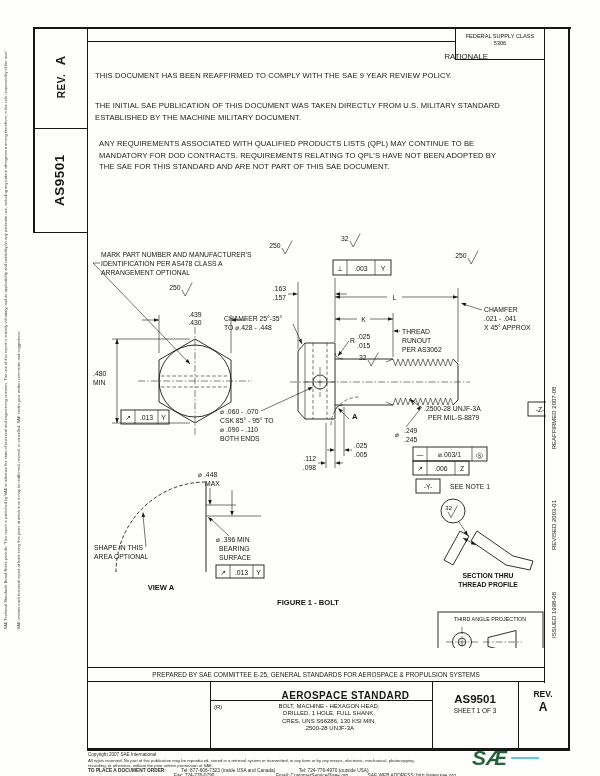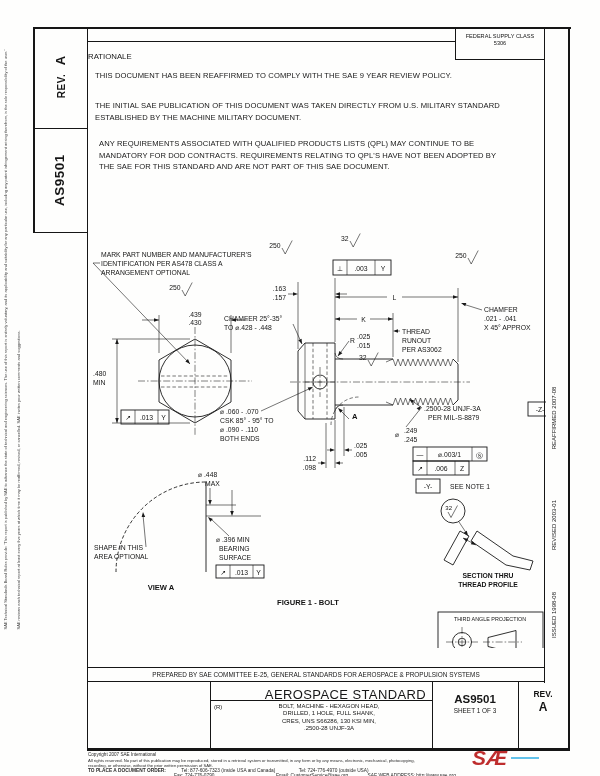--- a/index.html
+++ b/index.html
@@ -13,21 +13,21 @@
   svg .s{stroke:#1a1a1a;stroke-width:.9;fill:none;}
   svg .st{stroke:#1a1a1a;stroke-width:.6;fill:none;}
   svg .dash{stroke-dasharray:3.5,2.2;}
   svg .cl{stroke-dasharray:7,2,1.6,2;stroke-width:.55;}
   svg .ar{fill:#1a1a1a;stroke:none;}
   svg text{font-family:"Liberation Sans","DejaVu Sans",sans-serif;font-size:6.8px;fill:#141414;}
   svg .tc{text-anchor:middle;} svg .te{text-anchor:end;}
   svg .tb{font-weight:bold;} svg .t6{font-size:6px;} svg .t5{font-size:5.4px;}
   svg .t8{font-size:7.6px;font-weight:bold;}
   .wm{position:absolute;left:472px;top:746px;display:flex;align-items:center;gap:4px;opacity:.92;}
-  .wm .logo{font-size:21px;font-weight:bold;font-style:italic;color:#b91c1c;}
+  .wm .logo{font-size:21px;font-weight:bold;font-style:italic;color:#14532d;}
   .wm .name{font-size:13px;font-weight:bold;letter-spacing:1px;color:#55bde9;}
 </style>
 </head>
 <body>
 
 <div class="page">
 
   <div class="ln" style="left:33px;top:27px;width:538px;height:2px;"></div>
   <div class="ln" style="left:33px;top:27px;width:1.5px;height:206px;"></div>
   <div class="ln" style="left:87px;top:27px;width:1px;height:724px;"></div>
@@ -67,21 +67,21 @@
   </div>
   <div class="vert" style="left:545px;top:574px;width:23px;height:82px;">
     <div style="left:-29px;top:35px;width:82px;height:12px;font-size:6px;text-align:center;">ISSUED 1998-08</div>
   </div>
 
   <div class="box" style="left:455px;top:27px;width:90px;height:33px;text-align:center;font-size:5.6px;padding-top:5px;line-height:7px;">
     <div>FEDERAL SUPPLY CLASS</div>
     <div>5306</div>
   </div>
 
-  <div class="txt" style="left:88px;top:52px;width:400px;text-align:left;font-size:7.8px;">RATIONALE</div>
+  <div class="txt" style="left:88px;top:52px;width:400px;text-align:right;font-size:7.8px;">RATIONALE</div>
   <div class="txt" style="left:95px;top:71px;font-size:7.6px;letter-spacing:.1px;">THIS DOCUMENT HAS BEEN REAFFIRMED TO COMPLY WITH THE SAE 9 YEAR REVIEW POLICY.</div>
   <div class="para" style="left:95px;top:100px;">
     <div>THE INITIAL SAE PUBLICATION OF THIS DOCUMENT WAS TAKEN DIRECTLY FROM U.S. MILITARY STANDARD</div>
       <div>ESTABLISHED BY THE MACHINE  MILITARY DOCUMENT.</div>
   </div>
   <div class="para" style="left:99px;top:138px;">
     <div>ANY REQUIREMENTS ASSOCIATED WITH QUALIFIED PRODUCTS LISTS (QPL) MAY CONTINUE TO BE</div>
       <div>MANDATORY FOR DOD CONTRACTS. REQUIREMENTS RELATING TO QPL'S HAVE NOT BEEN  ADOPTED BY</div>
       <div>THE SAE FOR THIS STANDARD AND ARE NOT PART OF THIS SAE DOCUMENT.</div>
   </div>
@@ -396,21 +396,21 @@
   </div>
 
   <div class="ln" style="left:210px;top:682px;width:1px;height:67px;"></div>
   <div class="ln" style="left:432px;top:682px;width:1px;height:67px;"></div>
   <div class="ln" style="left:518px;top:682px;width:1px;height:67px;"></div>
   <div class="ln" style="left:210px;top:700px;width:223px;height:1px;"></div>
 
   <div class="txt" style="left:214px;top:704px;font-size:6px;">(R)</div>
 
   <div style="position:absolute;left:211px;top:685px;width:221px;text-align:center;">
-    <span style="font-size:13px;font-weight:normal;letter-spacing:.4px;margin-left:48px;">AEROSPACE STANDARD</span>
+    <span style="font-size:10px;font-weight:bold;letter-spacing:.4px;margin-left:48px;">AEROSPACE STANDARD</span>
   </div>
   <div style="position:absolute;left:226px;top:703px;width:206px;text-align:center;font-size:6px;line-height:7.4px;">
     <div>BOLT, MACHINE - HEXAGON HEAD,</div>
     <div>DRILLED, 1 HOLE, FULL SHANK,</div>
     <div>CRES, UNS S66286, 130 KSI MIN,</div>
     <div>.2500-28 UNJF-3A</div>
   </div>
   <div style="position:absolute;left:432px;top:693px;width:86px;text-align:center;">
     <div style="font-size:11.5px;font-weight:bold;">AS9501</div>
     <div style="font-size:6.4px;margin-top:2px;">SHEET 1 OF 3</div>

